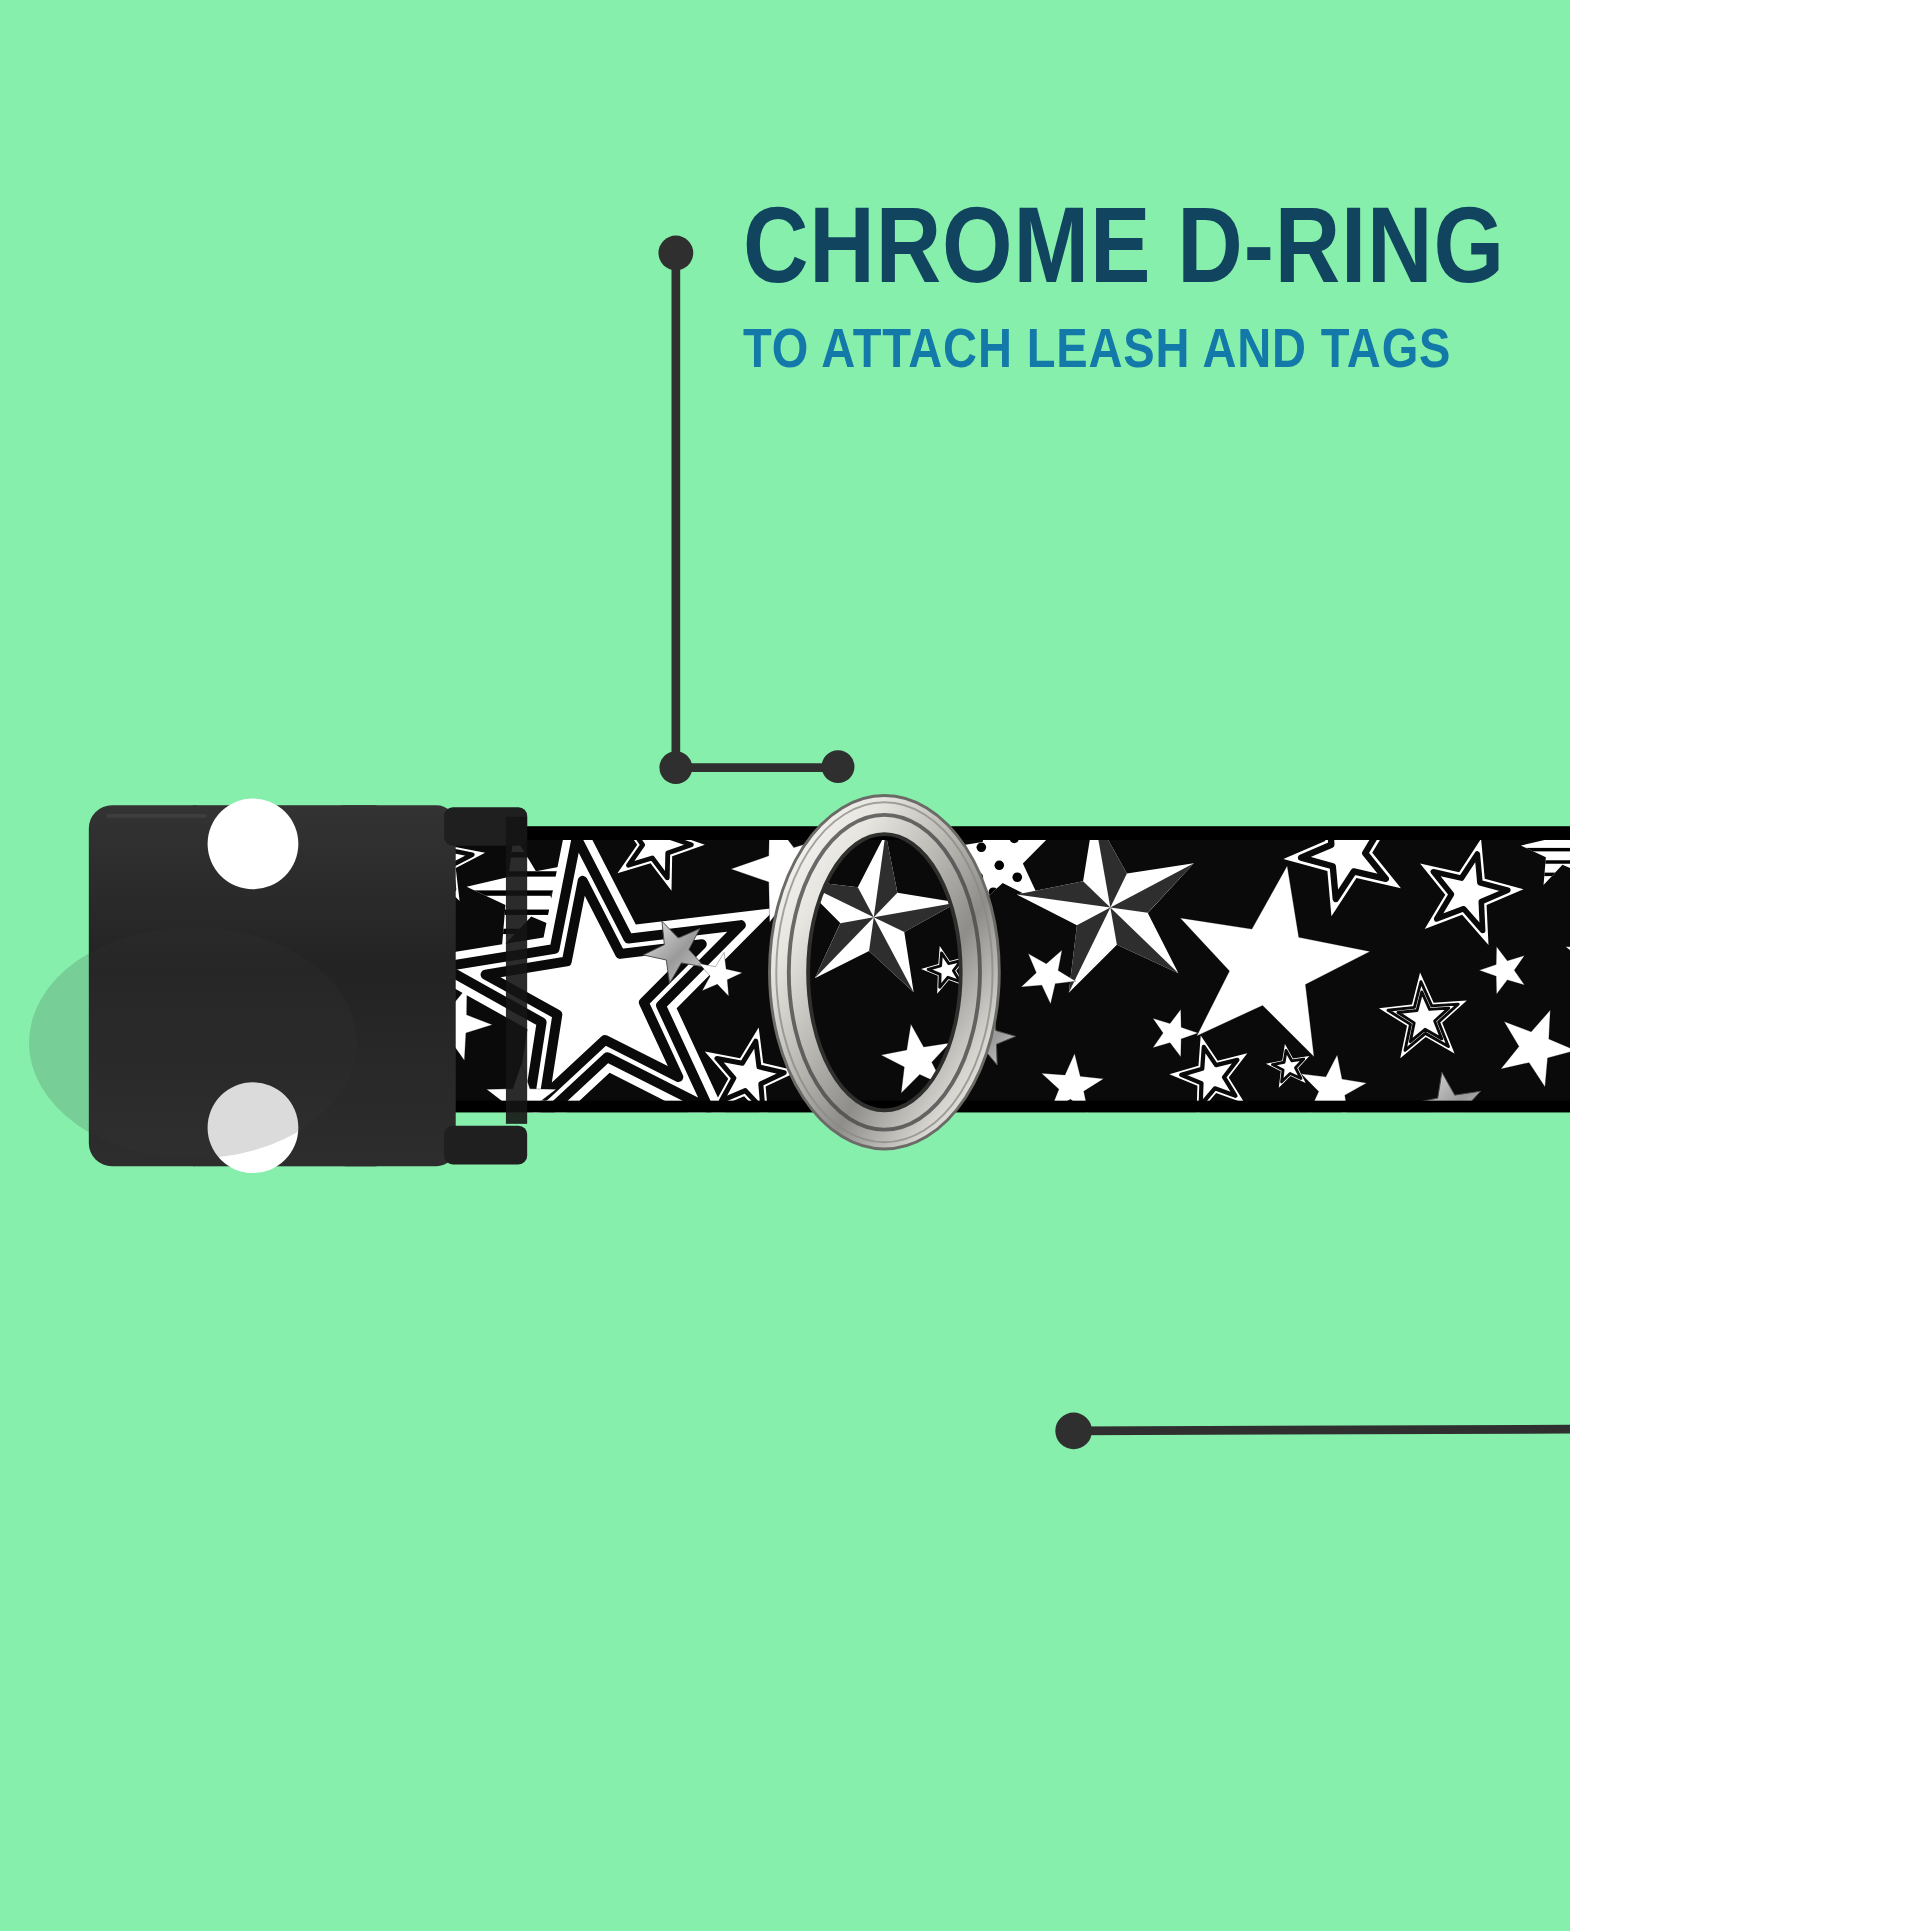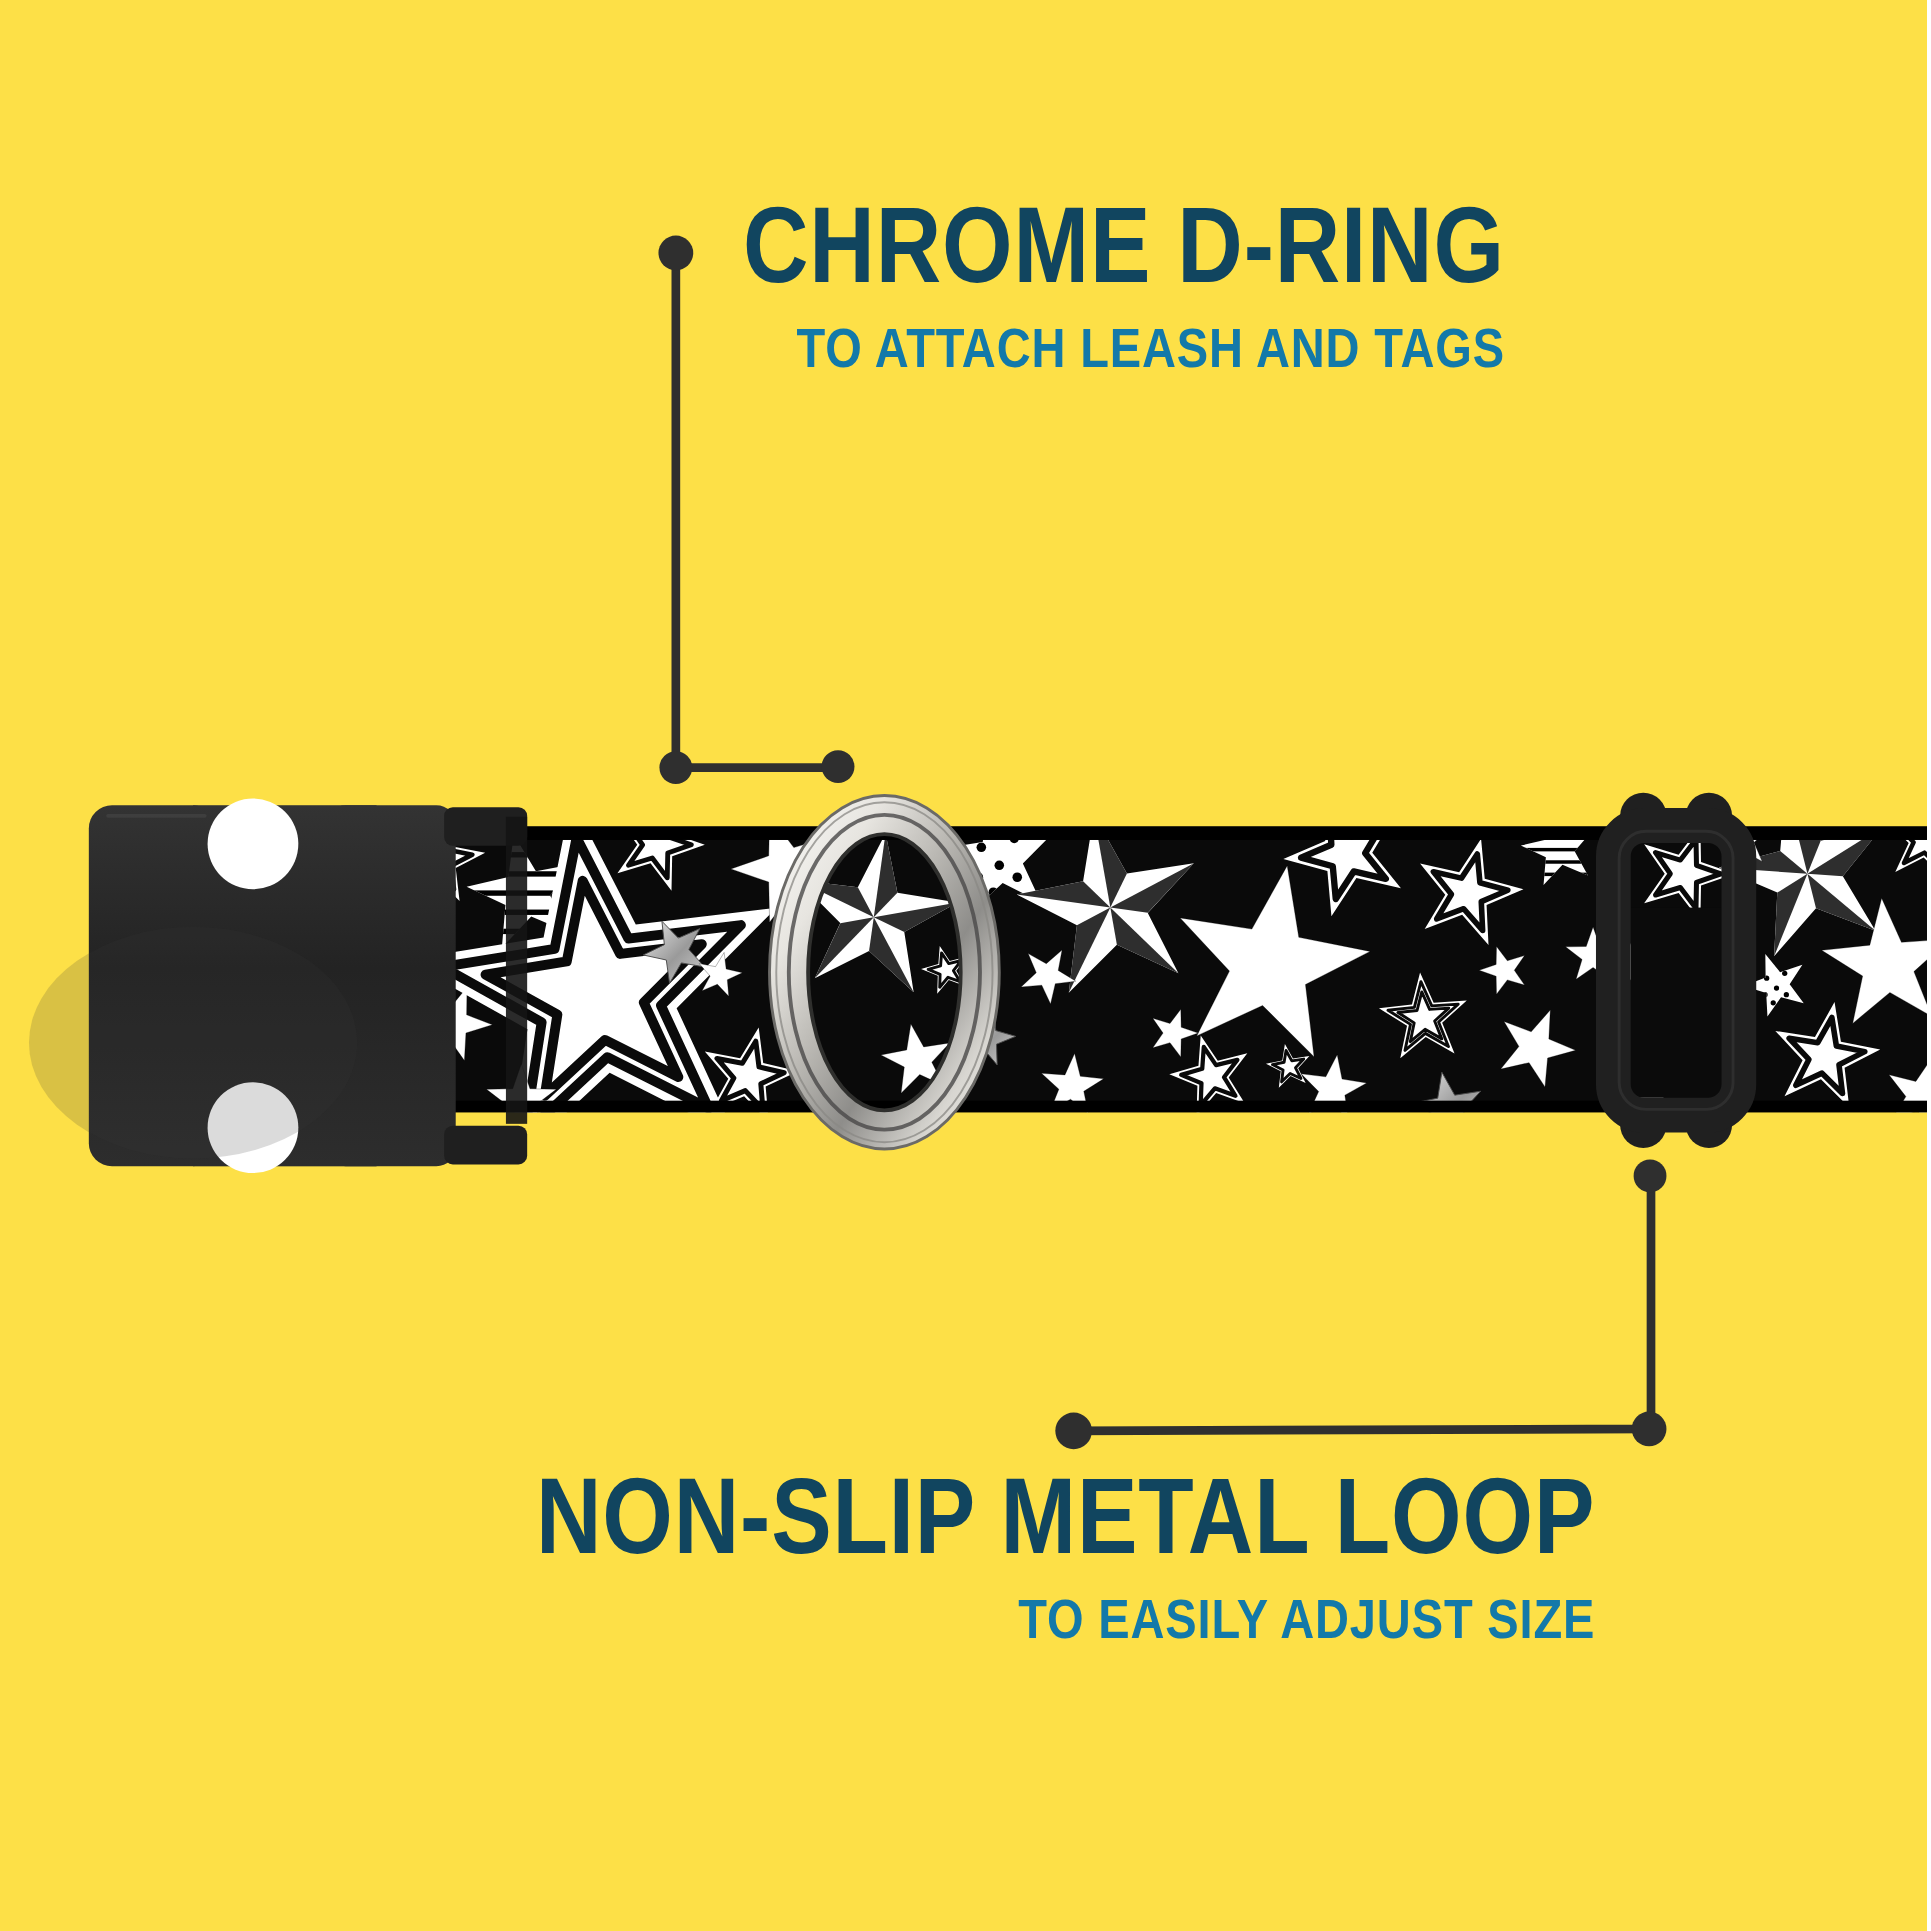--- a/index.html
+++ b/index.html
@@ -1,21 +1,21 @@
 <!DOCTYPE html>
 <html style="--title_navy: #11455f; --subtitle_blue: #1379a9; --callout: #2f2f2f; --buckle: #262626; --strap_bg: #0a0a0a; --star_white: #ffffff; --chrome_light: #f4f3ef; --chrome_mid: #b9b7b2; --chrome_dark: #6e6d6a;"><head>
 <meta charset="utf-8">
 <style>
   :root{
     --title_navy:#11455f; --subtitle_blue:#1379a9; --callout:#2f2f2f;
     --buckle:#262626; --strap_bg:#0a0a0a; --star_white:#ffffff;
   }
   html,body{margin:0;padding:0;background:#fff;}
-  #canvas{position:relative;width:1927px;height:1931px;background:#fde047;overflow:hidden;
-          font-family:"Liberation Sans",sans-serif;text-align:right;}
+  #canvas{position:relative;width:1570px;height:1931px;background:#86efac;overflow:hidden;
+          font-family:"Liberation Sans",sans-serif;}
   #scene{position:absolute;left:0;top:0;}
   .label-block{position:absolute;white-space:nowrap;}
   .label-title{font-weight:700;font-size:108px;line-height:1;color:var(--title_navy);
                transform:scaleX(.84);transform-origin:left top;letter-spacing:1px;}
   .label-sub{font-weight:700;font-size:56px;line-height:1;color:var(--subtitle_blue);
              transform:scaleX(.84);transform-origin:left top;letter-spacing:1px;margin-top:21px;}
   .co-line{stroke:var(--callout);stroke-width:9;fill:none;}
   .co-dot{fill:var(--callout);}
 </style>
 </head>
@@ -299,18 +299,14 @@
       <circle class="co-dot" cx="1708" cy="1480" r="18"></circle>
       <circle class="co-dot" cx="1112" cy="1482" r="19"></circle>
     </g>
   </svg>
 
   <div class="label-block" style="left:743px;top:191px">
     <div class="label-title">CHROME D-RING</div>
     <div class="label-sub">TO ATTACH LEASH AND TAGS</div>
   </div>
 
-  <div class="label-block" style="left:536px;top:1462px">
-    <div class="label-title">NON-SLIP METAL LOOP</div>
-    <div class="label-sub">TO EASILY ADJUST SIZE</div>
-  </div>
 </div>
 
 
 </body></html>

